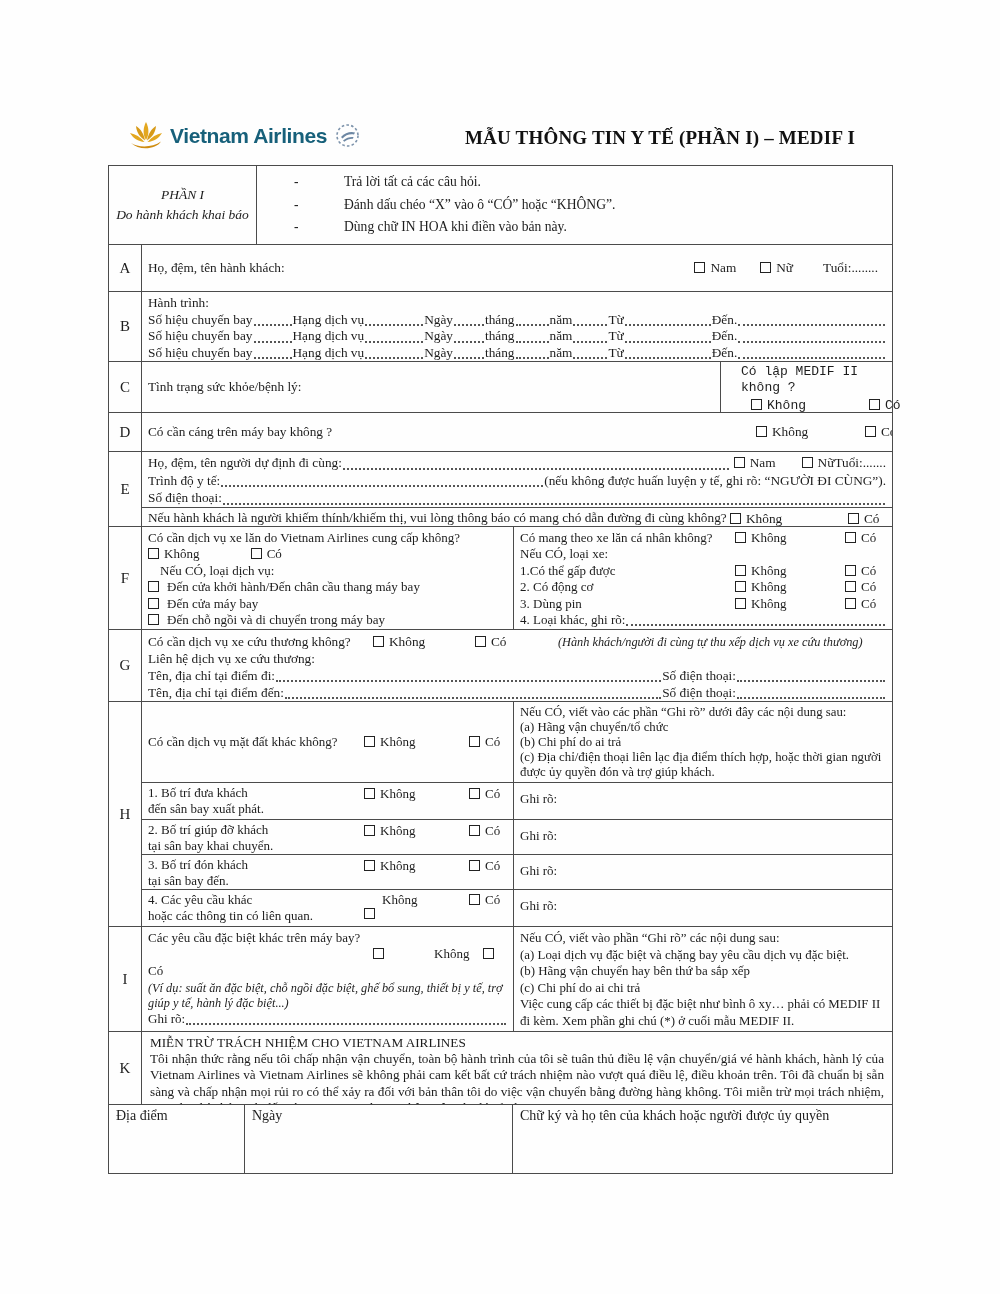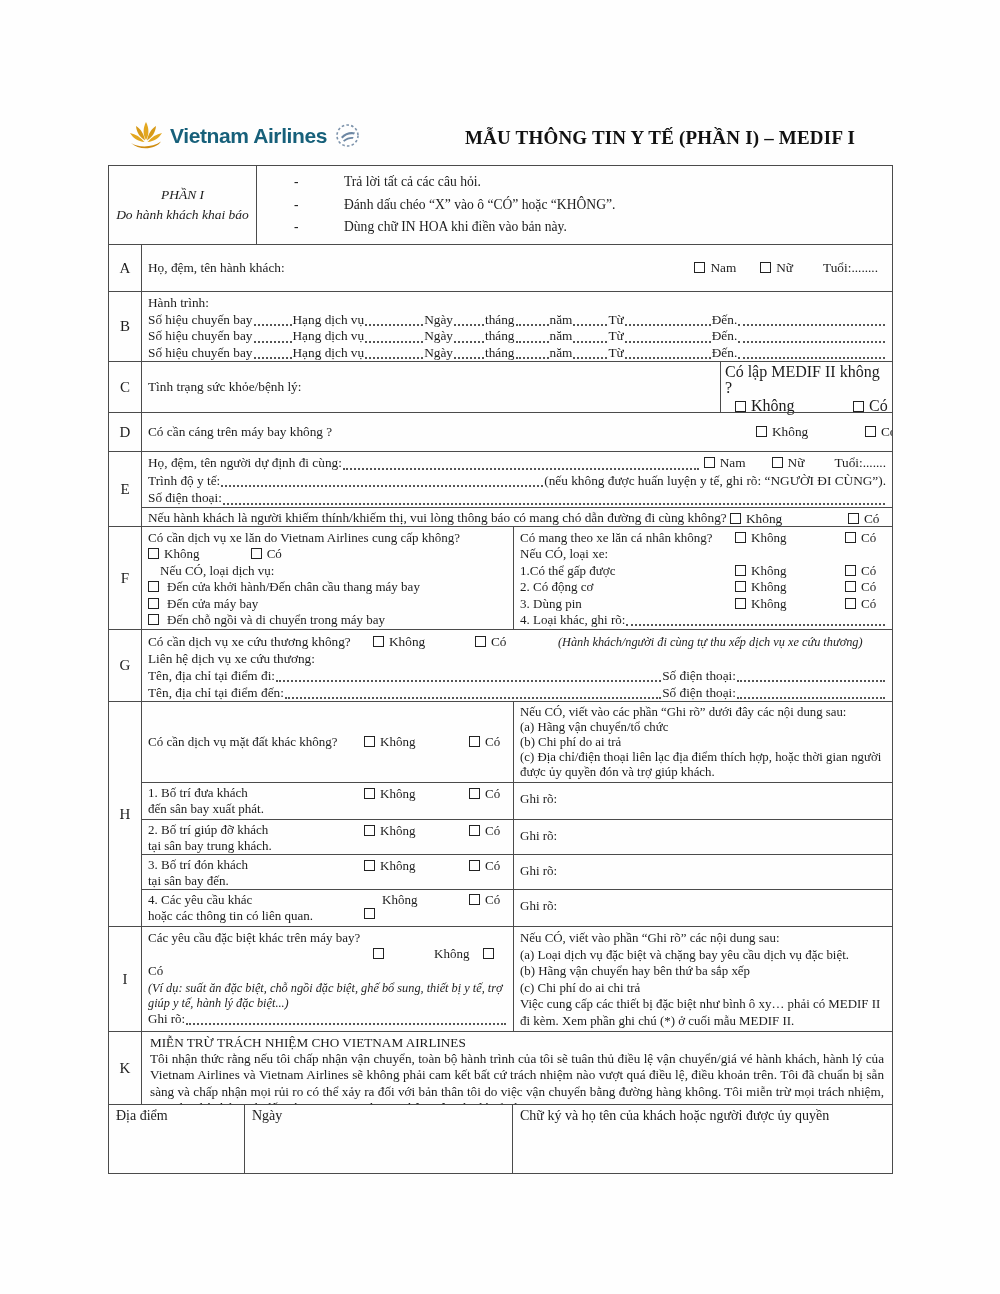--- a/index.html
+++ b/index.html
@@ -35,21 +35,21 @@
   .intro-left { width:148px; min-width:148px; border-right:1.4px solid #4b4b4b; display:flex; flex-direction:column; align-items:center; justify-content:center; text-align:center; line-height:1.5; font-size:13.5px;font-style:italic; }
   .intro-right { flex:1; display:flex; flex-direction:column; justify-content:center; font-size:13.6px; line-height:1.65; padding-left:37px; }
   .bullet { display:flex; }
   .bullet .dash { width:50px; text-align:left; }
 
   
   .a-line { display:flex; align-items:center; height:100%; }
   .a-line .grp { margin-left:24px; }
   .b-cell { line-height:16.6px; padding-top:3px; }
   .c-left { flex:1; display:flex; align-items:center; padding:2px 6px; }
-  .c-right { width:172px; min-width:172px; border-left:1.4px solid #4b4b4b; font-size:16px; padding:2px 4px; line-height:16px; }
+  .c-right { width:172px; min-width:172px; border-left:1.4px solid #4b4b4b; font-size:13px; padding:2px 20px; line-height:16px;font-family:Liberation Mono, monospace; }
   .cr2 { position:relative; height:18px; margin-top:2px; }
   .e-main { padding:2px 6px 0 6px; line-height:17.5px; }
   .e-sub { border-top:1.4px solid #4b4b4b; position:relative; padding:2px 6px; height:22px; white-space:nowrap; }
   .split { display:flex; width:100%; }
   .sleft { width:372px; min-width:372px; border-right:1.4px solid #4b4b4b; padding:3px 6px; position:relative; overflow:hidden; }
   .sright { flex:1; padding:3px 6px; position:relative; overflow:hidden; }
   .f-row { line-height:16.4px; font-size:13px; }
   .fr-line { position:relative; height:16.4px; }
   .g-cell { line-height:17px; padding-top:3px; }
   .g-l1 { position:relative; height:17px; }
@@ -209,21 +209,21 @@
 
     <div class="row" style="height:75px">
       <div class="lc">E</div>
       <div class="cell" style="padding:0;display:flex;flex-direction:column">
         <div class="e-main">
           <div class="fl">
             <span>Họ, đệm, tên người dự định đi cùng:</span>
               <span class="leader grow"></span>
             <span class="grp" style="margin-left:4px"><span class="cb"></span><span>Nam</span></span>
             <span class="grp" style="margin-left:26px"><span class="cb"></span><span>Nữ</span></span>
-            <span class="grp" style="margin-left:30px">Tuổi:.......</span>
+            <span class="grp" style="">Tuổi:.......</span>
           </div>
           <div class="fl">
             <span>Trình độ y tế:</span>
               <span class="leader grow"></span>
               <span>(nếu không được huấn luyện y tế, ghi rõ: “NGƯỜI ĐI CÙNG”).</span>
           </div>
           <div class="fl">
             <span>Số điện thoại:</span>
               <span class="leader grow"></span>
           </div>
@@ -326,21 +326,21 @@
             <div>1. Bố trí đưa khách</div>
             <div>đến sân bay xuất phát.</div>
             <span class="grp abs" style="left:222px;top:3px"><span class="cb"></span><span>Không</span></span>
             <span class="grp abs" style="left:327px;top:3px"><span class="cb"></span><span>Có</span></span>
           </div>
           <div class="hright ghiro">Ghi rõ:</div>
         </div>
         <div class="hsub" style="height:35px">
           <div class="hleft">
             <div>2. Bố trí giúp đỡ khách</div>
-            <div>tại sân bay trung khách.</div>
+            <div>tại sân bay khai chuyển.</div>
             <span class="grp abs" style="left:222px;top:3px"><span class="cb"></span><span>Không</span></span>
             <span class="grp abs" style="left:327px;top:3px"><span class="cb"></span><span>Có</span></span>
           </div>
           <div class="hright ghiro">Ghi rõ:</div>
         </div>
         <div class="hsub" style="height:35px">
           <div class="hleft">
             <div>3. Bố trí đón khách</div>
             <div>tại sân bay đến.</div>
             <span class="grp abs" style="left:222px;top:3px"><span class="cb"></span><span>Không</span></span>

